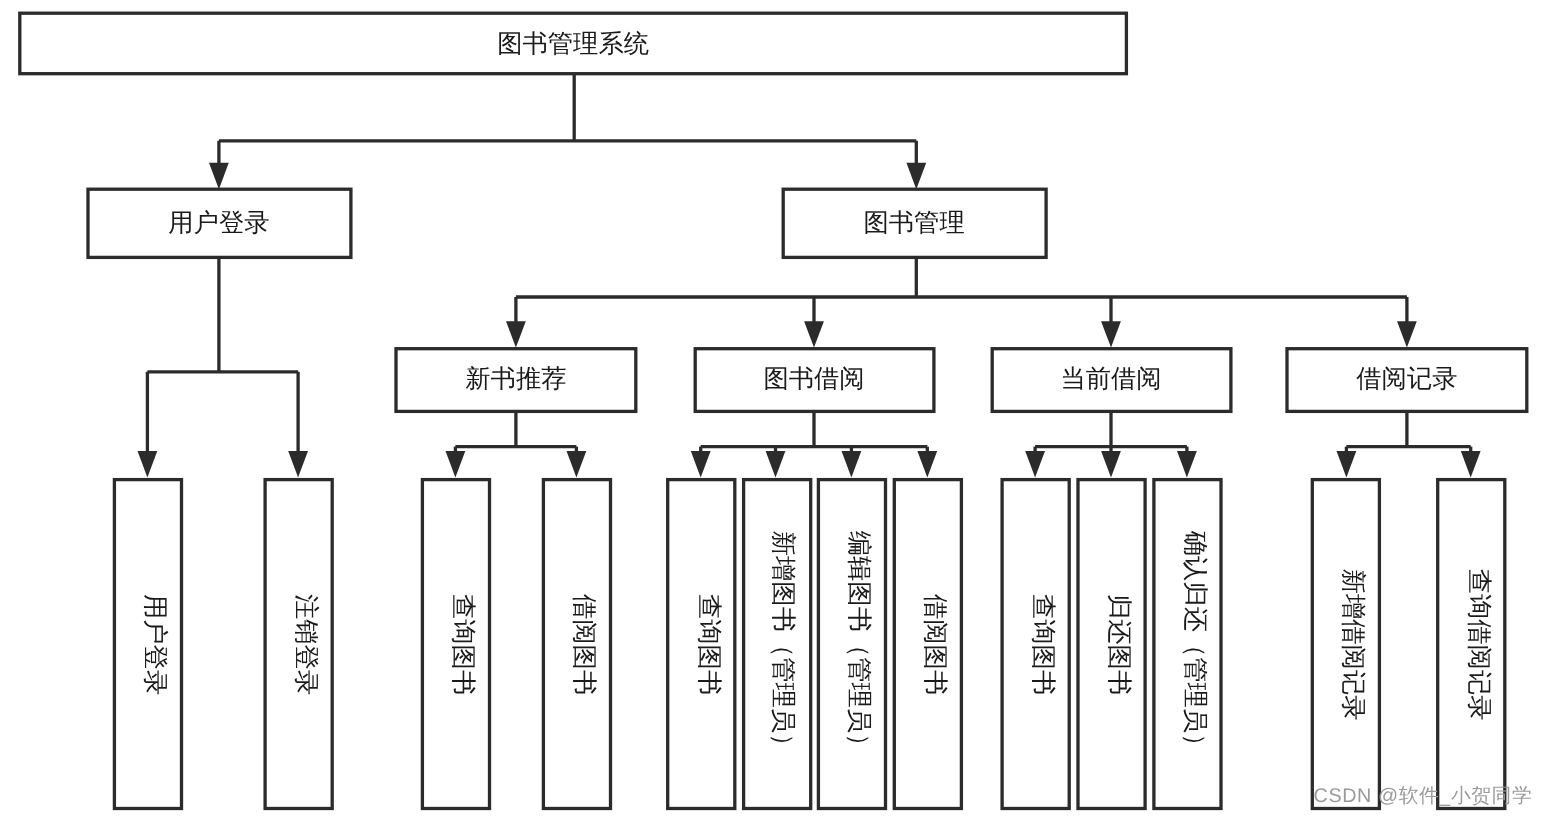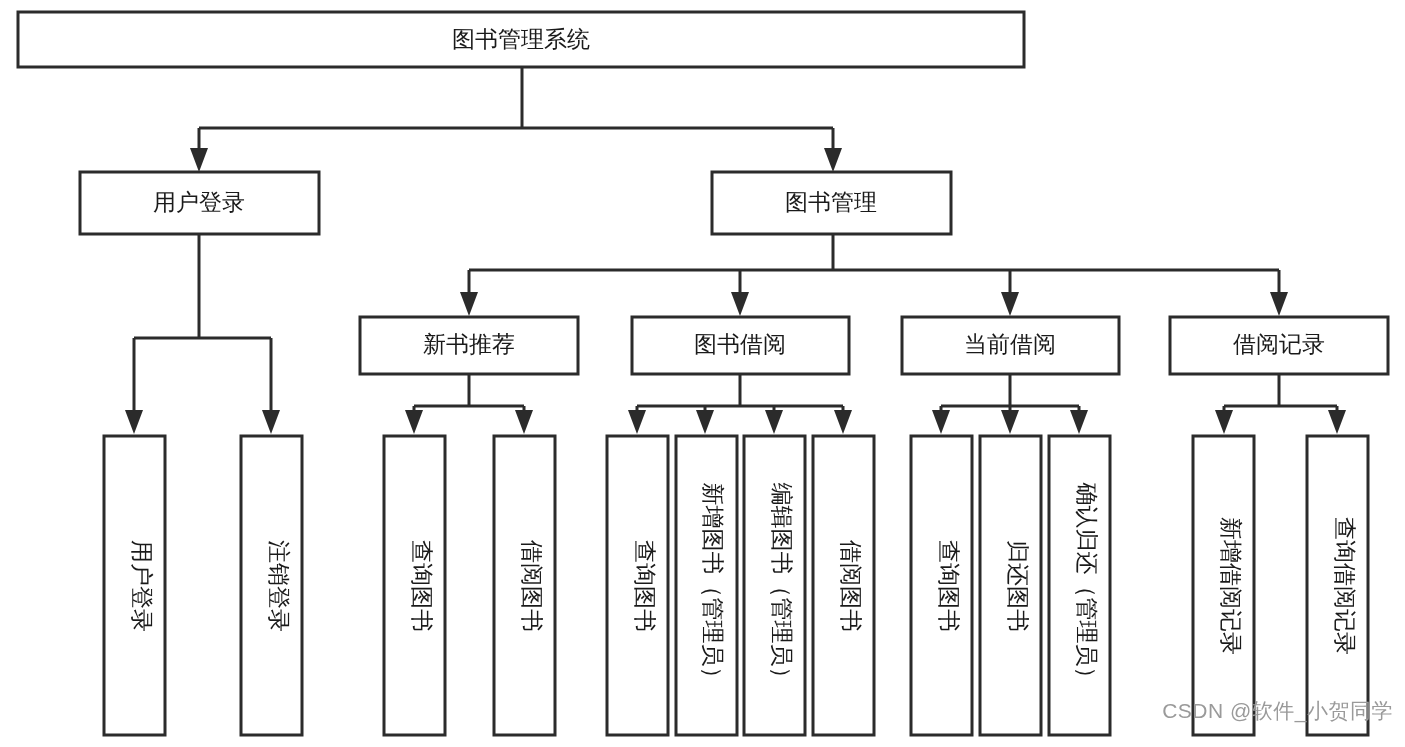--- a/index.html
+++ b/index.html
@@ -49,23 +49,23 @@
   }
   .node-label-v {
     fill: #1a1a1a;
     font-family: "Liberation Sans", "DejaVu Sans", sans-serif;
     font-size: 23px;
     text-anchor: middle;
   }
   .watermark {
     position: absolute;
     right: 12px;
-    bottom: 22px;
-    font-family: "Liberation Sans", "DejaVu Sans", sans-serif;
-    font-size: 21px;
+    bottom: 12px;
+    font-family: "Liberation Sans", "DejaVu Sans", sans-serif;
+    font-size: 18px;
     color: #9a9a9a;
     letter-spacing: 0.5px;
     white-space: nowrap;
     user-select: none;
   }
 </style>
 </head>
 <body>
 
 <div id="diagram-root">

